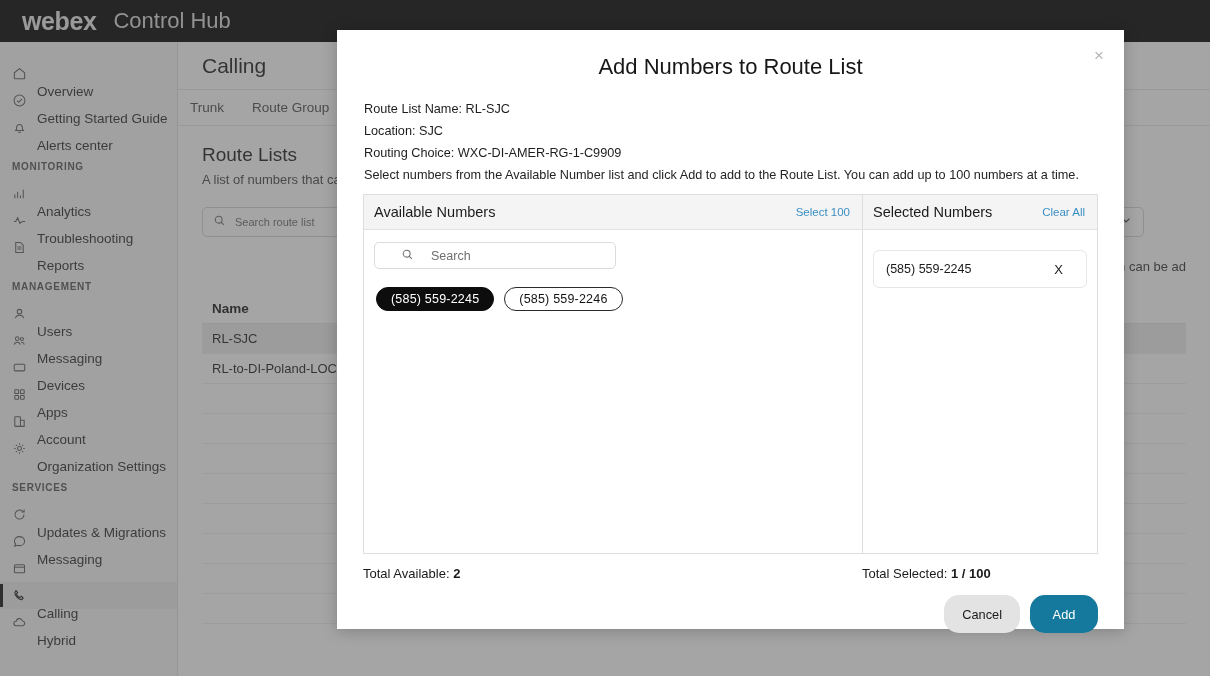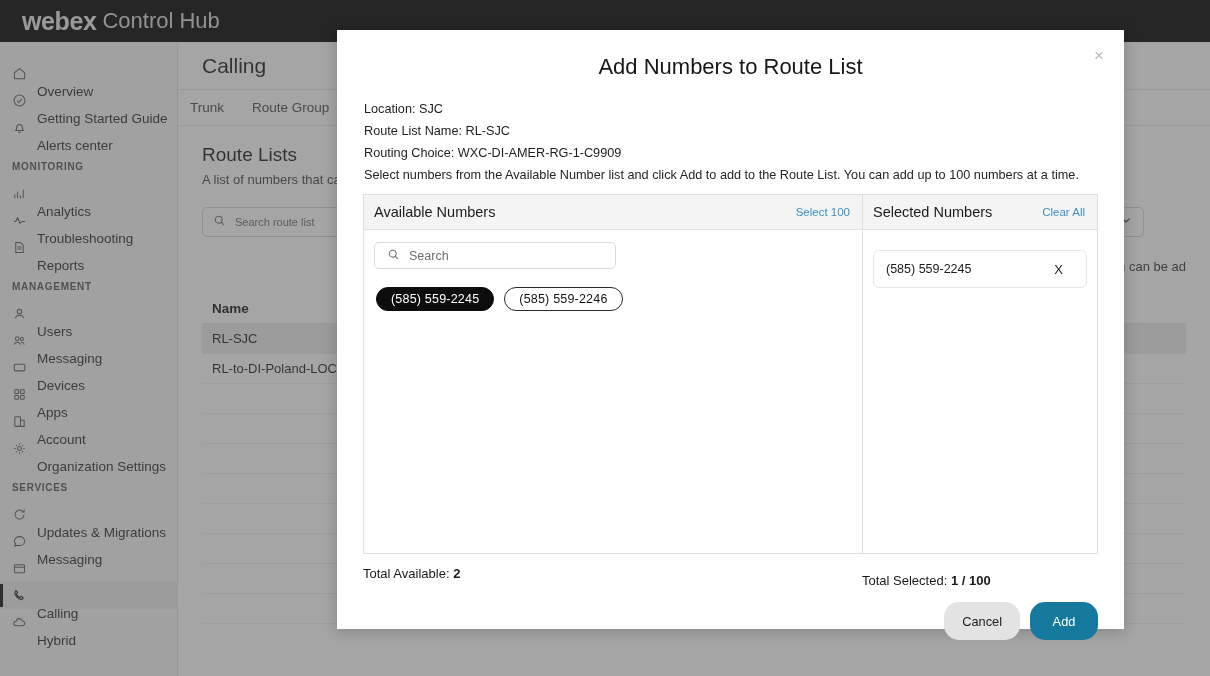--- a/index.html
+++ b/index.html
@@ -12,21 +12,21 @@
   #root { position: relative; width: 1210px; height: 676px; }
 
   
   #app-bg { position: absolute; inset: 0; background: #ffffff; }
 
   .topbar {
     position: absolute; top: 0; left: 0; width: 1210px; height: 42px;
     background: #000000; display: flex; align-items: center; padding-left: 22px;
   }
   .brand-webex { color: #e8e8e8; font-size: 25px; font-weight: 600; letter-spacing: -0.4px; }
-  .brand-hub { color: #d8d8d8; font-size: 22px; font-weight: 400; margin-left: 6px; letter-spacing: 0px; }
+  .brand-hub { color: #d8d8d8; font-size: 22px; font-weight: 400; margin-left: 17px; letter-spacing: 0px; }
 
   
   .sidebar {
     position: absolute; top: 42px; left: 0; width: 178px; height: 634px;
     background: #f7f7f7; border-right: 1px solid #e0e0e0;
     padding-top: 18px;
   }
   .nav-item {
     display: flex; align-items: center; height: 27px; padding-left: 12px;
     font-size: 13.5px; color: #2b2b2b; position: relative;
@@ -110,42 +110,42 @@
     height: 35px; background: #f4f4f4; border-bottom: 1px solid #e2e2e2;
     display: flex; align-items: center; justify-content: space-between;
     padding: 0 12px 0 10px;
   }
   .panel-head h3 { font-size: 14.5px; font-weight: 400; color: #1b1b1b; }
   .panel-link { font-size: 11.5px; color: #3b8fc4; cursor: pointer; }
   .panel-body { flex: 1; padding: 12px 10px; overflow: hidden; }
 
   .m-search {
     width: 242px; height: 27px; border: 1px solid #dcdcdc; border-radius: 5px;
-    display: flex; align-items: center; gap: 9px; padding-left: 12px; background: #fff;
+    display: flex; align-items: center; gap: 17px; padding-left: 26px; background: #fff;
   }
   .m-search .ph { font-size: 12.5px; color: #6f6f6f; }
 
   .chips { display: flex; flex-wrap: wrap; gap: 10px; margin-top: 18px; padding-left: 2px; }
   .chip {
     height: 24px; padding: 0 14px; border-radius: 13px; font-size: 12.5px;
     display: flex; align-items: center; cursor: pointer;
     border: 1px solid #2a2a2a; background: #fff; color: #141414; letter-spacing: 0.2px;
   }
   .chip.selected { background: #0d0d0d; color: #ffffff; border-color: #0d0d0d; }
 
   .sel-item {
     margin-top: 8px; height: 38px; border: 1px solid #e6e6e6; border-radius: 6px;
     display: flex; align-items: center; justify-content: space-between;
     padding: 0 17px 0 12px; font-size: 12.5px; color: #1a1a1a; background: #fff;
   }
   .sel-x { font-size: 13px; color: #1a1a1a; cursor: pointer; padding: 0 6px; }
 
   .totals { display: flex; margin: 12px 26px 0 26px; font-size: 13px; color: #1a1a1a; }
   .total-left { flex: 0 0 499px; }
-  .total-right { flex: 1; margin-top: 7px; }
+  .total-right { flex: 1; }
   .totals b { font-weight: 700; }
 
   .modal-actions {
     display: flex; justify-content: flex-end; gap: 10px; margin: 14px 26px 0 26px;
   }
   .btn {
     height: 38px; min-width: 68px; border-radius: 15px; border: none; cursor: pointer;
     font-size: 12.8px; font-family: inherit; display: flex; align-items: center; justify-content: center;
     padding: 0 18px;
   }
@@ -382,22 +382,22 @@
 
   <div class="dim"></div>
 
   <div class="modal">
 
     <div class="modal-close">×</div>
 
     <div class="modal-title">Add Numbers to Route List</div>
 
     <div class="modal-meta">
+      <div class="meta-line">Route List Name: RL-SJC</div>
       <div class="meta-line">Location: SJC</div>
-      <div class="meta-line">Route List Name: RL-SJC</div>
       <div class="meta-line">Routing Choice:  WXC-DI-AMER-RG-1-C9909</div>
       <div class="meta-desc">Select numbers from the Available Number list and click Add to add to the Route List. You can add up to 100 numbers at a time.</div>
     </div>
 
     <div class="panels">
 
       <div class="panel-left">
         <div class="panel-head">
           <h3>Available Numbers</h3>
           <span class="panel-link">Select 100</span>

